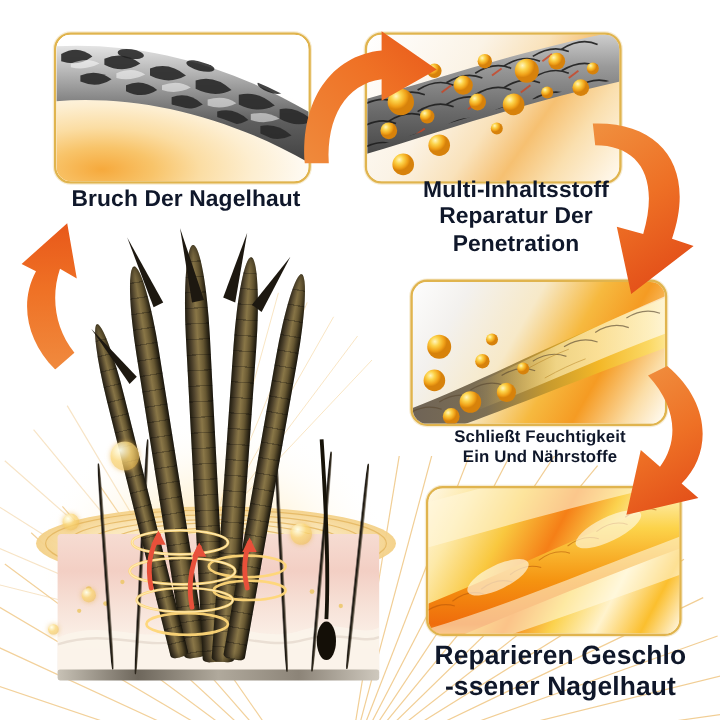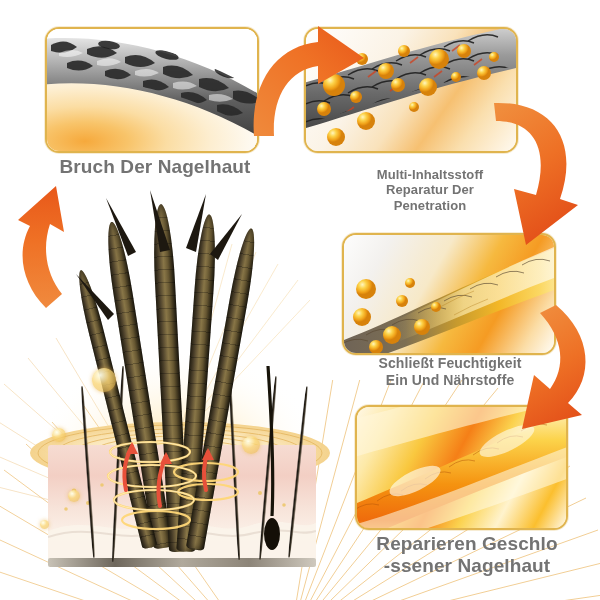--- a/index.html
+++ b/index.html
@@ -61,31 +61,31 @@
   
   .p4bg{
     position:absolute;inset:0;
     background:
       linear-gradient(118deg,#fff8e6 0%,#fde9a8 14%,#f9c83f 30%,#f57f17 46%,#fbd24e 60%,#fff3cd 74%,#fbbf2e 88%,#fff9ea 100%);
   }
 
   
   .caption{
     position:absolute;
-    color:#737373;
+    color:#0f172a;
     font-weight:bold;
     line-height:1.18;
     letter-spacing:.1px;
     text-align:center;
     white-space:pre-line;
   }
   #cap1{left:40px;top:156px;width:230px;font-size:19px;}
-  #cap2{left:330px;top:167px;width:200px;font-size:13px;}
+  #cap2{left:330px;top:148px;width:200px;font-size:19px;}
   #cap3{left:335px;top:355px;width:230px;font-size:14px;}
-  #cap4{left:352px;top:533px;width:230px;font-size:19px;}
+  #cap4{left:352px;top:533px;width:230px;font-size:22px;}
 
   
   .arrow{position:absolute;pointer-events:none;}
   #arrowA{left:0px;top:168px;width:120px;height:140px;}      
   #arrowB{left:248px;top:22px;width:130px;height:120px;}     
   #arrowC{left:488px;top:95px;width:110px;height:155px;}     
   #arrowD{left:498px;top:305px;width:102px;height:130px;}    
 
   
   #hairblock{position:absolute;left:10px;top:190px;width:330px;height:400px;}

